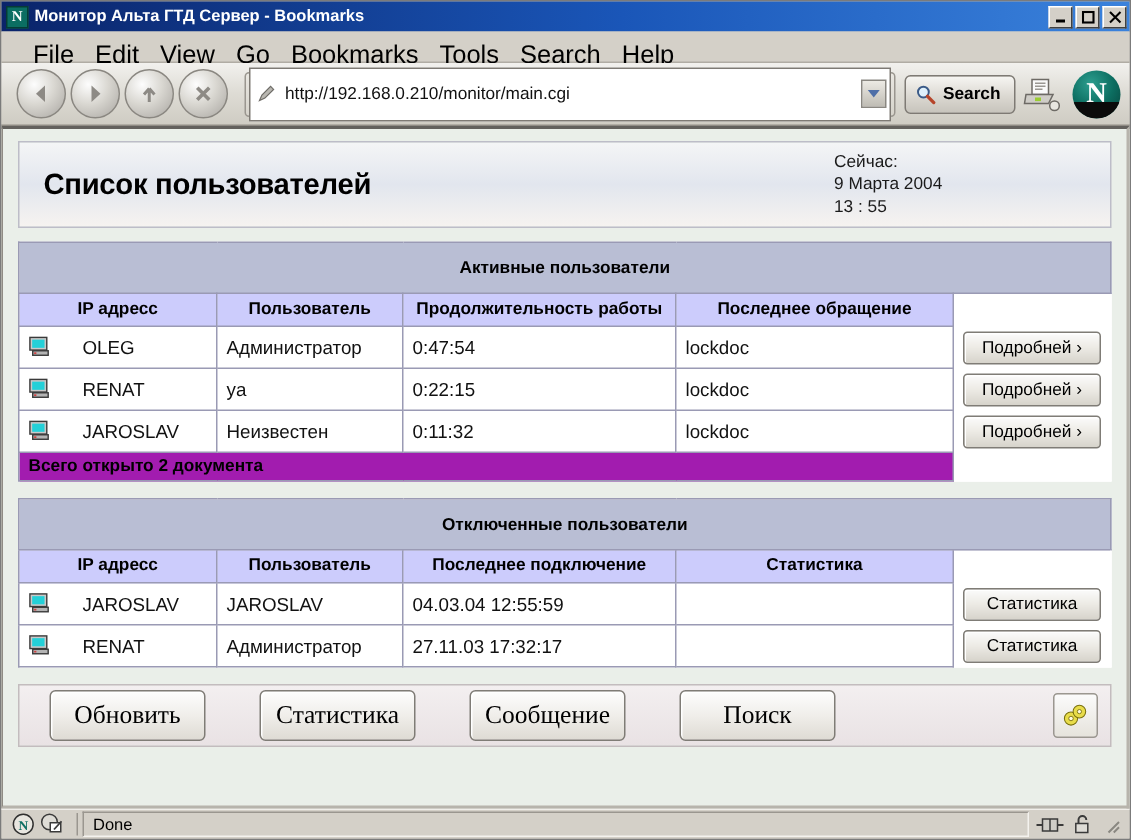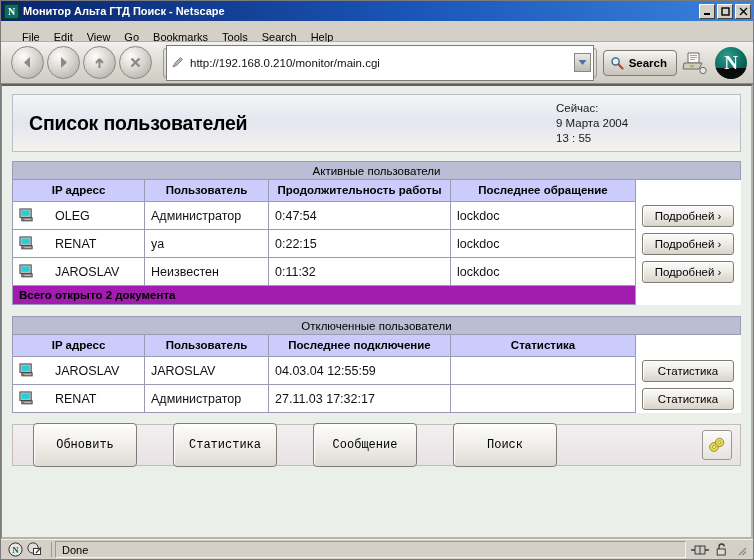--- a/index.html
+++ b/index.html
@@ -48,21 +48,21 @@
   .wbtn svg { display: block; }
 
   
   .menubar {
     height: 21px; background: #d4d0c8;
     display: flex; align-items: center;
     padding-left: 14px; flex: none;
     border-bottom: 1px solid #b0aca4;
   }
   .menu-item {
-    font-size: 11px; color: #000;
+    font-size: 17px; color: #000;
     padding: 2px 7px; white-space: nowrap; margin-top: 11px;
   }
 
   
   .navbar {
     height: 42px;
     background: linear-gradient(to bottom, #f2f1ee 0%, #dedcd5 48%, #cfccc3 100%);
     display: flex; align-items: center;
     padding: 0 6px 0 10px; flex: none;
     border-bottom: 1px solid #8f8b84;
@@ -146,22 +146,22 @@
   .nowbox { font-size: 11.5px; color: #1a1a1a; line-height: 15px; width: 170px; }
 
   table.grid {
     width: 100%; border-collapse: collapse;
     border: 1px solid #9a9ab4;
     background: #fff; font-size: 12px;
   }
   table.grid td, table.grid th { border: 1px solid #9a9ab4; }
   .tbl-title {
     background: #b9bed4; text-align: center;
-    font-weight: normal; font-size: 11.5px; color: #000;
-    height: 18px; padding: 1px 0;
+    font-weight: bold; font-size: 11.5px; color: #000;
+    height: 34px; padding: 1px 0;
   }
   .tbl-col {
     background: #ccccfc; text-align: center;
     font-weight: bold; font-size: 11.5px; color: #000;
     padding: 4px 4px; line-height: 13px;
   }
   .grid td.cell {
     background: #fff; padding: 4px 6px;
     font-size: 12.5px; color: #111; height: 28px;
     vertical-align: middle; white-space: nowrap;
@@ -185,25 +185,25 @@
 
   
   .actionbar {
     margin-top: 11px;
     background: linear-gradient(to bottom,#f3eff0,#e9e2e4);
     border: 1px solid #c3bcbe;
     height: 42px; display: flex; align-items: center;
     padding: 0 8px 0 20px; gap: 36px;
   }
   .actbtn {
-    width: 104px; height: 44px;
+    width: 104px; height: 34px;
     background: linear-gradient(to bottom,#fdfdfd,#f0eeea 50%,#dedbd4);
     border: 1px solid #7f7c76; border-radius: 4px;
-    font-size: 12px; color: #000;
-    font-family: Liberation Mono, monospace;
+    font-size: 17px; color: #000;
+    font-family: Liberation Serif, serif;
     display: flex; align-items: center; justify-content: center;
     box-shadow: inset 1px 1px 0 #fff;
   }
   .gearbtn {
     margin-left: auto; width: 30px; height: 30px;
     background: linear-gradient(to bottom,#fbfbfb,#e6e3dc);
     border: 1px solid #9b9790; border-radius: 3px;
     display: flex; align-items: center; justify-content: center;
   }
 
@@ -225,21 +225,21 @@
   .grip { width: 12px; height: 12px; }
   .mini-ico { width: 15px; height: 15px; display:block; }
 </style>
 </head>
 <body>
 
 <div class="window">
 
   <div class="titlebar">
     <div class="title-icon">N</div>
-    <div class="title-text">Монитор Альта ГТД Поиск - Netscape</div>
+    <div class="title-text">Монитор Альта ГТД Сервер - Bookmarks</div>
     <div class="wbtns">
       <div class="wbtn">
         <svg width="9" height="9" viewBox="0 0 9 9">
             <rect x="1" y="6" width="6" height="2" fill="#000"></rect>
           </svg>
       </div>
       <div class="wbtn">
         <svg width="9" height="9" viewBox="0 0 9 9">
             <rect x="1" y="1" width="7" height="7" fill="none" stroke="#000" stroke-width="1.4"></rect>
           </svg>

